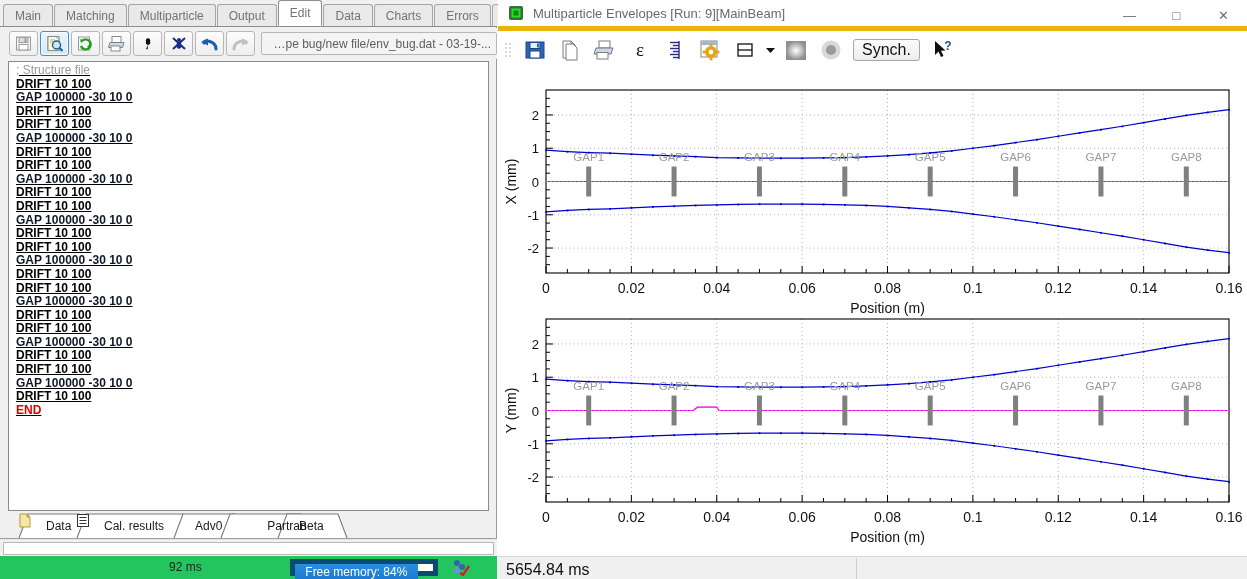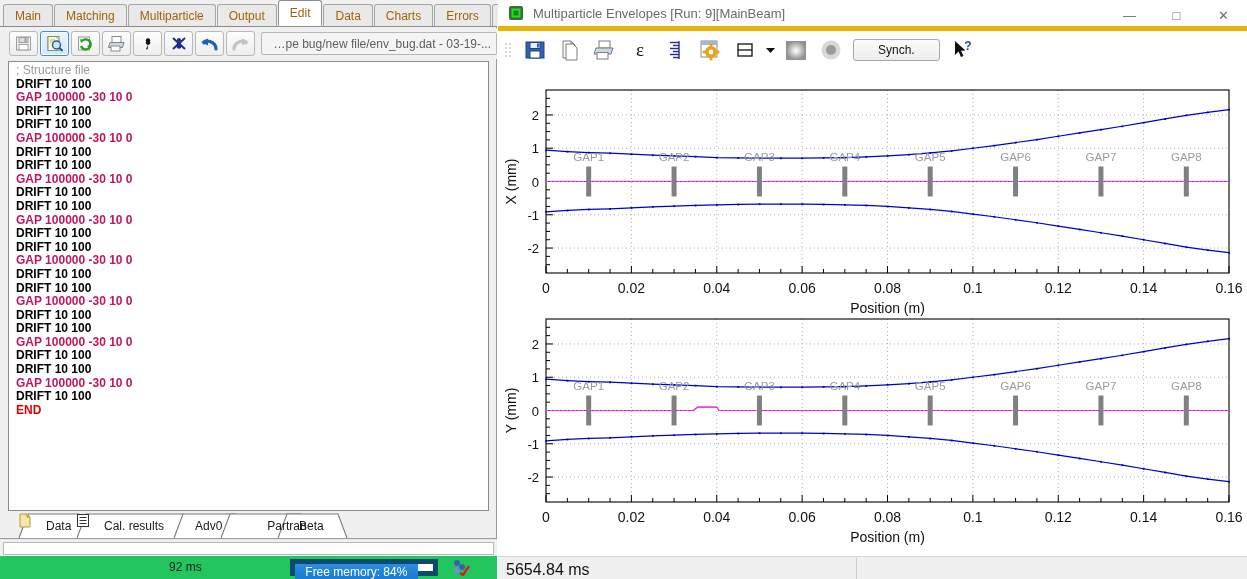--- a/index.html
+++ b/index.html
@@ -24,21 +24,21 @@
     background:#f0f0f0;
     border-bottom:1px solid #8d8d8d;
     box-sizing:border-box;
     display:flex;align-items:flex-end;
     padding-left:3px;
   }
   .main-tab{
     height:22px;line-height:22px;
     padding:0 11px;
     margin-right:1px;
-    font-size:12px;color:#a16207;
+    font-size:12px;color:#737373;
     background:#e9e9e9;
     border:1px solid #a5a5a5;
     border-bottom:none;
     border-radius:3px 3px 0 0;
     box-sizing:border-box;
     cursor:default;
     white-space:nowrap;
   }
   .main-tab.active{
     background:#ffffff;
@@ -94,25 +94,26 @@
     background:#ffffff;
     border:1px solid #8b8b8b;
     box-sizing:border-box;
     overflow:hidden;
   }
   .code{
     padding:2px 0 0 7px;
     font-family:"Liberation Sans", sans-serif;
     font-size:12px;
     line-height:13.6px;
+    text-decoration:underline;
   }
   .code .ln{white-space:pre;height:13.6px;}
   .c-comment{color:#9a9a9a;font-weight:normal;}
   .c-drift{color:#000000;font-weight:bold;}
-  .c-gap{color:#be185d;font-weight:bold;}
+  .c-gap{color:#0f172a;font-weight:bold;}
   .c-end{color:#e00000;font-weight:bold;}
 
   
   .sub-tabs{
     position:absolute;left:0;top:513px;width:497px;height:26px;
     border-bottom:1px solid #9d9d9d;
     box-sizing:border-box;
   }
   .sub-tab{
     position:absolute;top:0;height:25px;
@@ -184,24 +185,24 @@
   }
   .grip{width:10px;height:22px;margin-left:5px;margin-right:4px;flex:none;}
   .ctb-btn{
     width:33px;height:30px;
     display:flex;align-items:center;justify-content:center;
     background:transparent;border:1px solid transparent;border-radius:3px;
     cursor:default;flex:none;
   }
   .synch-btn{
     height:22px;margin-left:5px;margin-right:6px;
-    padding:0 24px;
+    padding:0 8px;
     background:linear-gradient(#fbfbfb,#ededed);
     border:1px solid #a6a6a6;border-radius:3px;
-    font-size:12px;color:#111;
+    font-size:16px;color:#111;
     display:flex;align-items:center;
     box-sizing:border-box;cursor:default;flex:none;
   }
   .sep-dd{width:16px;height:30px;display:flex;align-items:center;justify-content:center;flex:none;}
 
   .plot-area{
     position:absolute;left:0;top:69px;width:749px;height:487px;
     background:#ffffff;
   }
   .tracewin-lbl{

